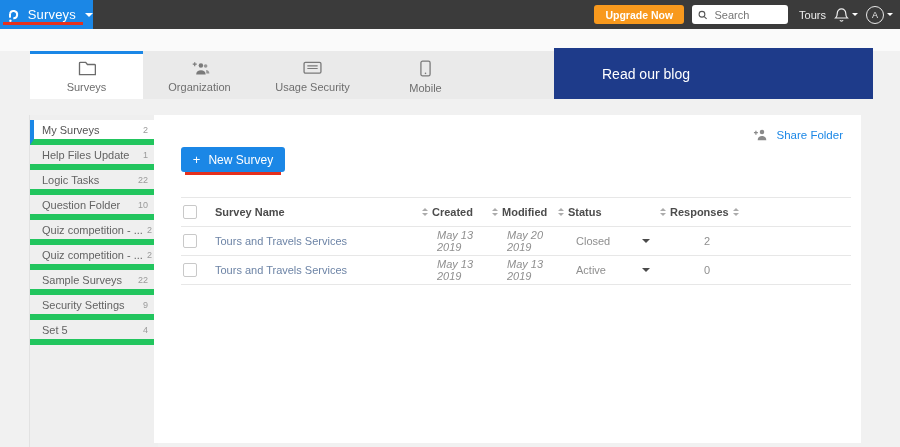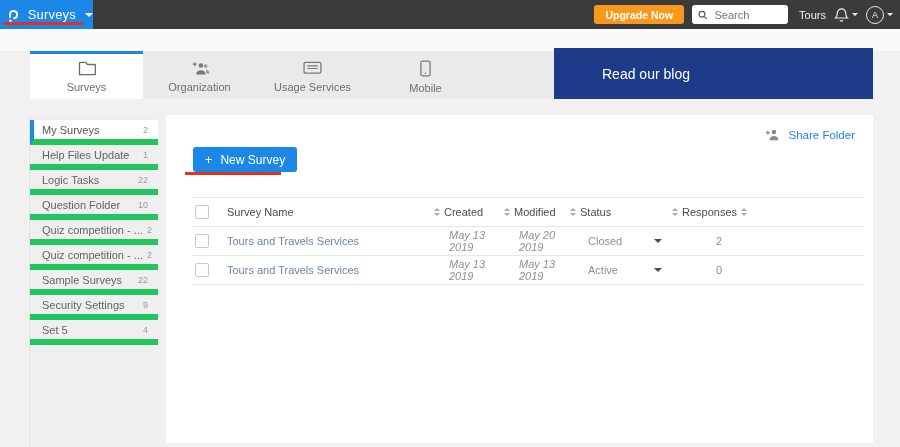--- a/index.html
+++ b/index.html
@@ -32,28 +32,28 @@
   .banner-title{font-size:14px;margin-left:48px;white-space:nowrap;}
   .banner-bullets{margin-left:40px;display:flex;flex-direction:column;gap:6px;font-size:10px;font-weight:700;}
   .banner-bullet{display:flex;align-items:center;gap:7px;white-space:nowrap;}
   .banner-bullet::before{content:"";width:3px;height:3px;border-radius:50%;background:#fff;flex:0 0 auto;}
   
   .sidebar{position:absolute;top:115px;left:29px;width:129px;height:332px;background:#efefef;border-left:1px solid #e2e2e2;box-sizing:border-box;padding-top:5px;}
   .side-item{height:25px;box-sizing:border-box;display:flex;align-items:center;padding:0 10px 0 12px;border-bottom:6px solid #22c55e;font-size:11px;color:#636363;cursor:pointer;background:transparent;white-space:nowrap;overflow:hidden;}
   .side-item .side-count{margin-left:auto;font-size:9px;color:#9a9a9a;padding-left:4px;}
   .side-item.active{background:#fff;border-left:4px solid var(--brand-blue,#1b87e6);padding-left:8px;color:#555;}
   
-  .main{position:absolute;top:115px;left:166px;width:707px;height:328px;background:#fff;}
+  .main{position:absolute;top:115px;left:154px;width:707px;height:328px;background:#fff;}
   .share{position:absolute;top:13px;right:18px;display:flex;align-items:center;gap:9px;color:var(--brand-blue,#1b87e6);font-size:11.5px;cursor:pointer;}
   .new-survey{position:absolute;top:32px;left:27px;width:104px;height:25px;background:var(--brand-blue,#1b87e6);color:#fff;border:none;border-radius:3px;font-size:12px;display:flex;align-items:center;justify-content:center;gap:8px;cursor:pointer;font-family:inherit;}
   .new-survey .plus{font-size:13px;font-weight:400;}
   
   .table{position:absolute;top:82px;left:27px;width:670px;}
   .trow{display:grid;grid-template-columns:34px 207px 70px 66px 102px 56px 1fr;align-items:center;height:28px;border-bottom:1px solid #e7e7e7;}
-  .thead{border-top:1px solid #e7e7e7;font-weight:400;font-size:11px;color:#4c4c4c;}
+  .thead{border-top:1px solid #e7e7e7;font-weight:700;font-size:11px;color:#4c4c4c;}
   .hcell{display:flex;align-items:center;gap:4px;}
   .tbody-row{font-size:11px;color:#8f8f8f;}
   .cb{width:14px;height:14px;border:1px solid #c9c9c9;border-radius:2px;background:#fff;margin-left:2px;cursor:pointer;box-sizing:border-box;}
   .name-link{color:var(--link-muted,#6d84a6);cursor:pointer;}
   .cell-date{padding-left:15px;font-style:italic;}
   .cell-status{padding-left:18px;display:flex;align-items:center;}
   .dd-caret{width:0;height:0;border-left:4px solid transparent;border-right:4px solid transparent;border-top:4px solid #4a4a4a;margin-left:auto;margin-right:10px;cursor:pointer;}
   .cell-resp{padding-left:44px;}
   .sort{display:inline-flex;flex-direction:column;gap:2px;cursor:pointer;}
   .sort i{display:block;width:0;height:0;border-left:3px solid transparent;border-right:3px solid transparent;}
@@ -118,21 +118,21 @@
       <path d="M6.8 14.5 c0-3 2.3-4.5 5.2-4.5 s5.2 1.5 5.2 4.5 z" fill="#7a7a7a"></path>
       <path d="M18 13.5 h3.3 c0-2.4-1.5-3.7-3.6-3.8" fill="#7a7a7a" opacity=".75"></path>
     </svg>
     <span>Organization</span>
   </div>
   <div class="tab">
     <svg width="19" height="15" viewBox="0 0 20 16">
       <rect x="1" y="1.5" width="18" height="11.5" rx="1.5" fill="none" stroke="#7a7a7a" stroke-width="1.4"></rect>
       <path d="M4.5 5.2 h11 M4.5 8 h11" stroke="#7a7a7a" stroke-width="1.1" fill="none"></path>
     </svg>
-    <span>Usage Services</span>
+    <span>Usage Security</span>
   </div>
   <div class="tab">
     <svg width="11" height="17" viewBox="0 0 12 18">
       <rect x="1" y="1" width="10" height="16" rx="1.8" fill="none" stroke="#7a7a7a" stroke-width="1.4"></rect>
       <circle cx="6" cy="14.3" r="0.9" fill="#7a7a7a"></circle>
     </svg>
     <span>Mobile</span>
   </div>
 </div>
 

